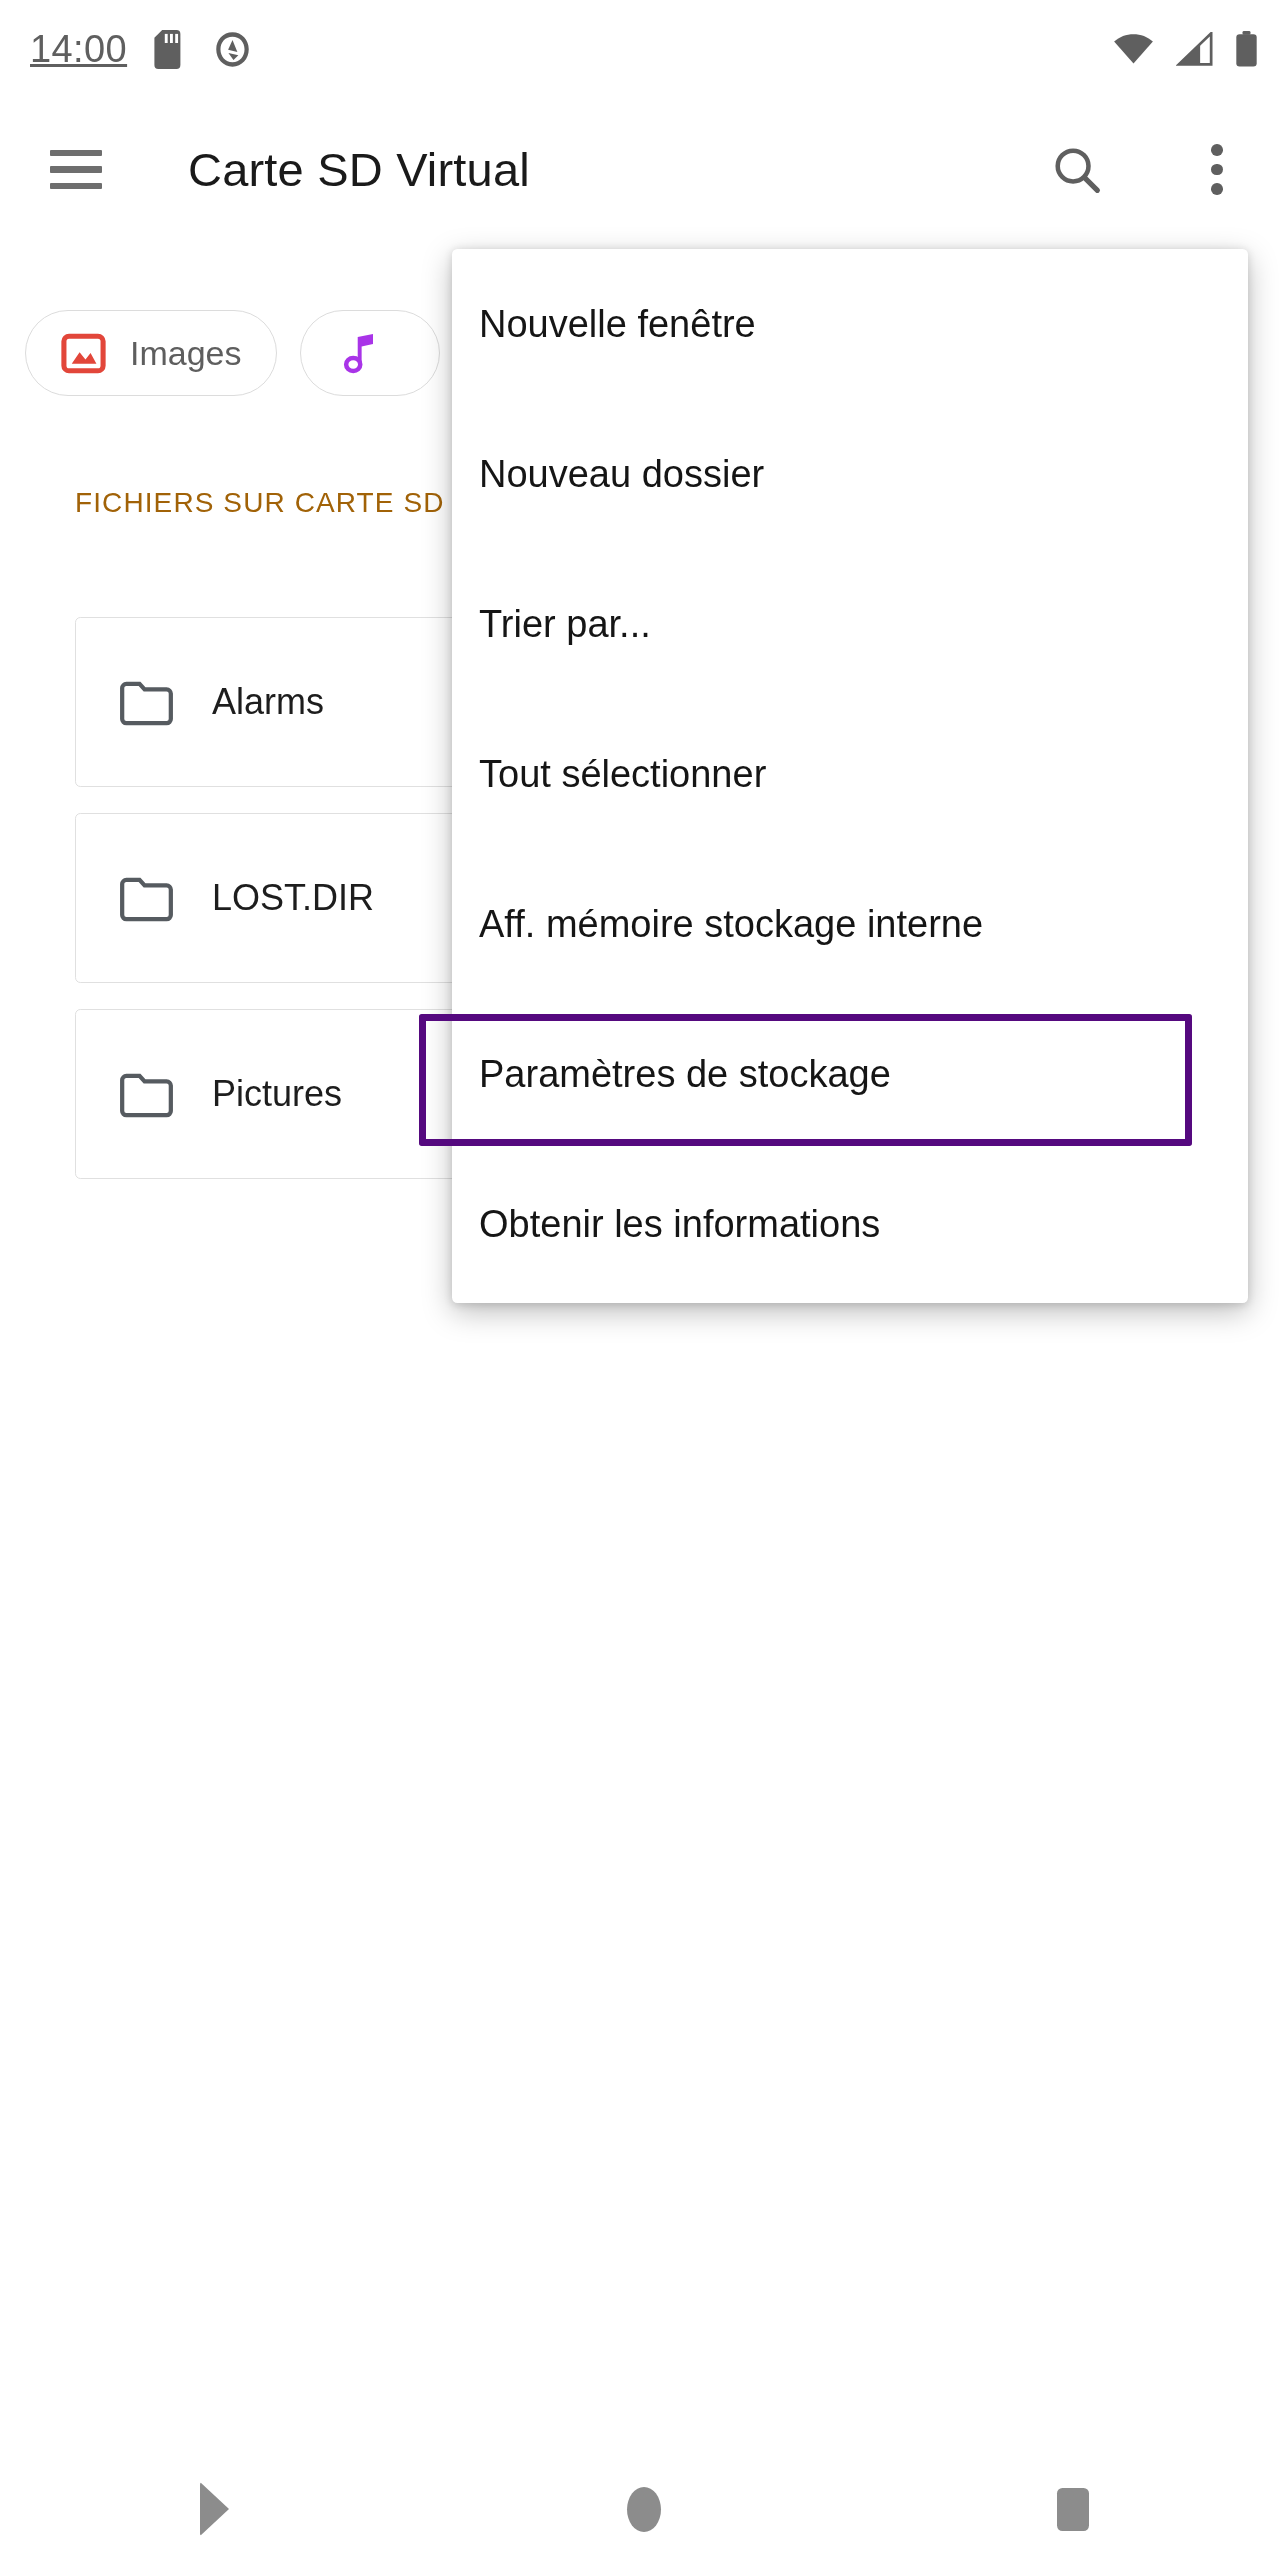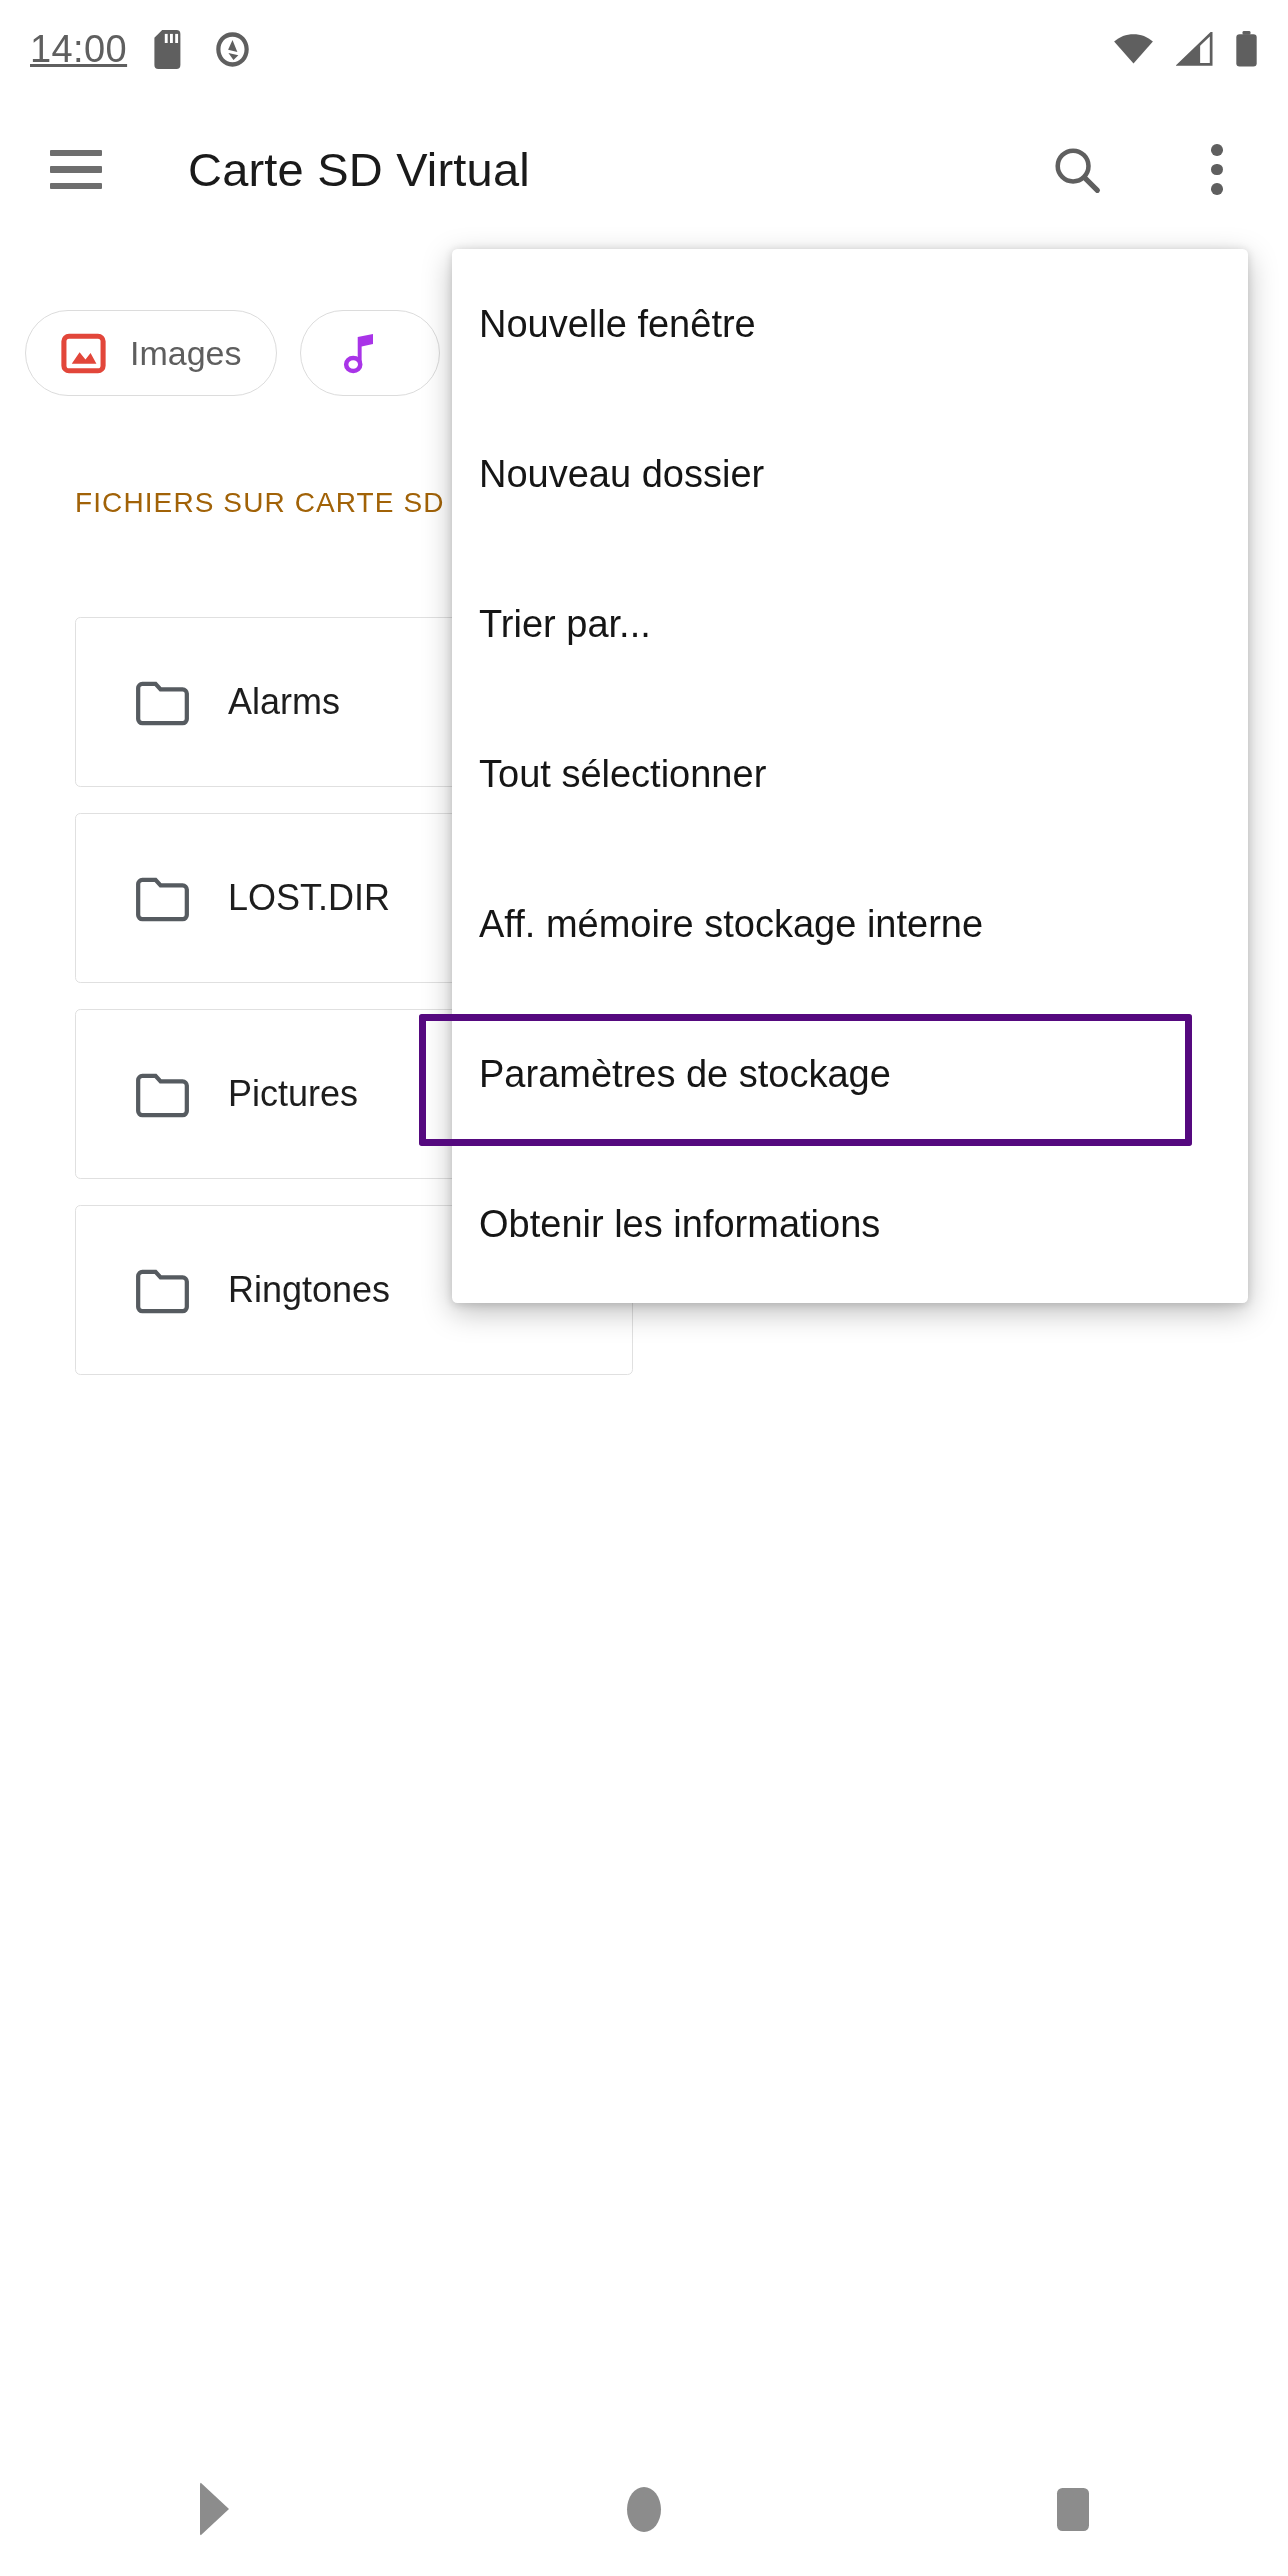--- a/index.html
+++ b/index.html
@@ -160,21 +160,21 @@
     gap: 26px 25px;
   }
   .card {
     width: 558px;
     height: 170px;
     border: 1.8px solid #e0e0e0;
     border-radius: 5.4px;
     background: #ffffff;
     display: flex;
     align-items: center;
-    padding-left: 59px;
+    padding-left: 43px;
     gap: 38px;
     cursor: pointer;
     text-align: center;
   }
   .card-label {
     font-size: 36px;
     color: #1d1d1d;
     white-space: nowrap;
   }
   .folder-icon { width: 55px; height: 47px; display: block; flex: 0 0 auto; }
@@ -364,26 +364,20 @@
         <path d="M1.5 4.2 a2 2 0 0 1 2 -2 h6.2 l2.4 2.6 h10.4 a2 2 0 0 1 2 2 v12 a2 2 0 0 1 -2 2 h-19 a2 2 0 0 1 -2 -2 Z" fill="none" stroke="#565b60" stroke-width="2"></path>
       </svg>
       <span class="card-label">Pictures</span>
     </div>
     <div class="card">
       <svg class="folder-icon" viewBox="0 0 26 22">
         <path d="M1.5 4.2 a2 2 0 0 1 2 -2 h6.2 l2.4 2.6 h10.4 a2 2 0 0 1 2 2 v12 a2 2 0 0 1 -2 2 h-19 a2 2 0 0 1 -2 -2 Z" fill="none" stroke="#565b60" stroke-width="2"></path>
       </svg>
       <span class="card-label">Podcasts</span>
     </div>
-    <div class="card">
-      <svg class="folder-icon" viewBox="0 0 26 22">
-        <path d="M1.5 4.2 a2 2 0 0 1 2 -2 h6.2 l2.4 2.6 h10.4 a2 2 0 0 1 2 2 v12 a2 2 0 0 1 -2 2 h-19 a2 2 0 0 1 -2 -2 Z" fill="none" stroke="#565b60" stroke-width="2"></path>
-      </svg>
-      <span class="card-label">Ringtones</span>
-    </div>
   </div>
 
   <div class="menu">
     <div class="menu-item">Nouvelle fenêtre</div>
     <div class="menu-item">Nouveau dossier</div>
     <div class="menu-item">Trier par...</div>
     <div class="menu-item">Tout sélectionner</div>
     <div class="menu-item">Aff. mémoire stockage interne</div>
     <div class="menu-item">Paramètres de stockage</div>
     <div class="menu-item">Obtenir les informations</div>

